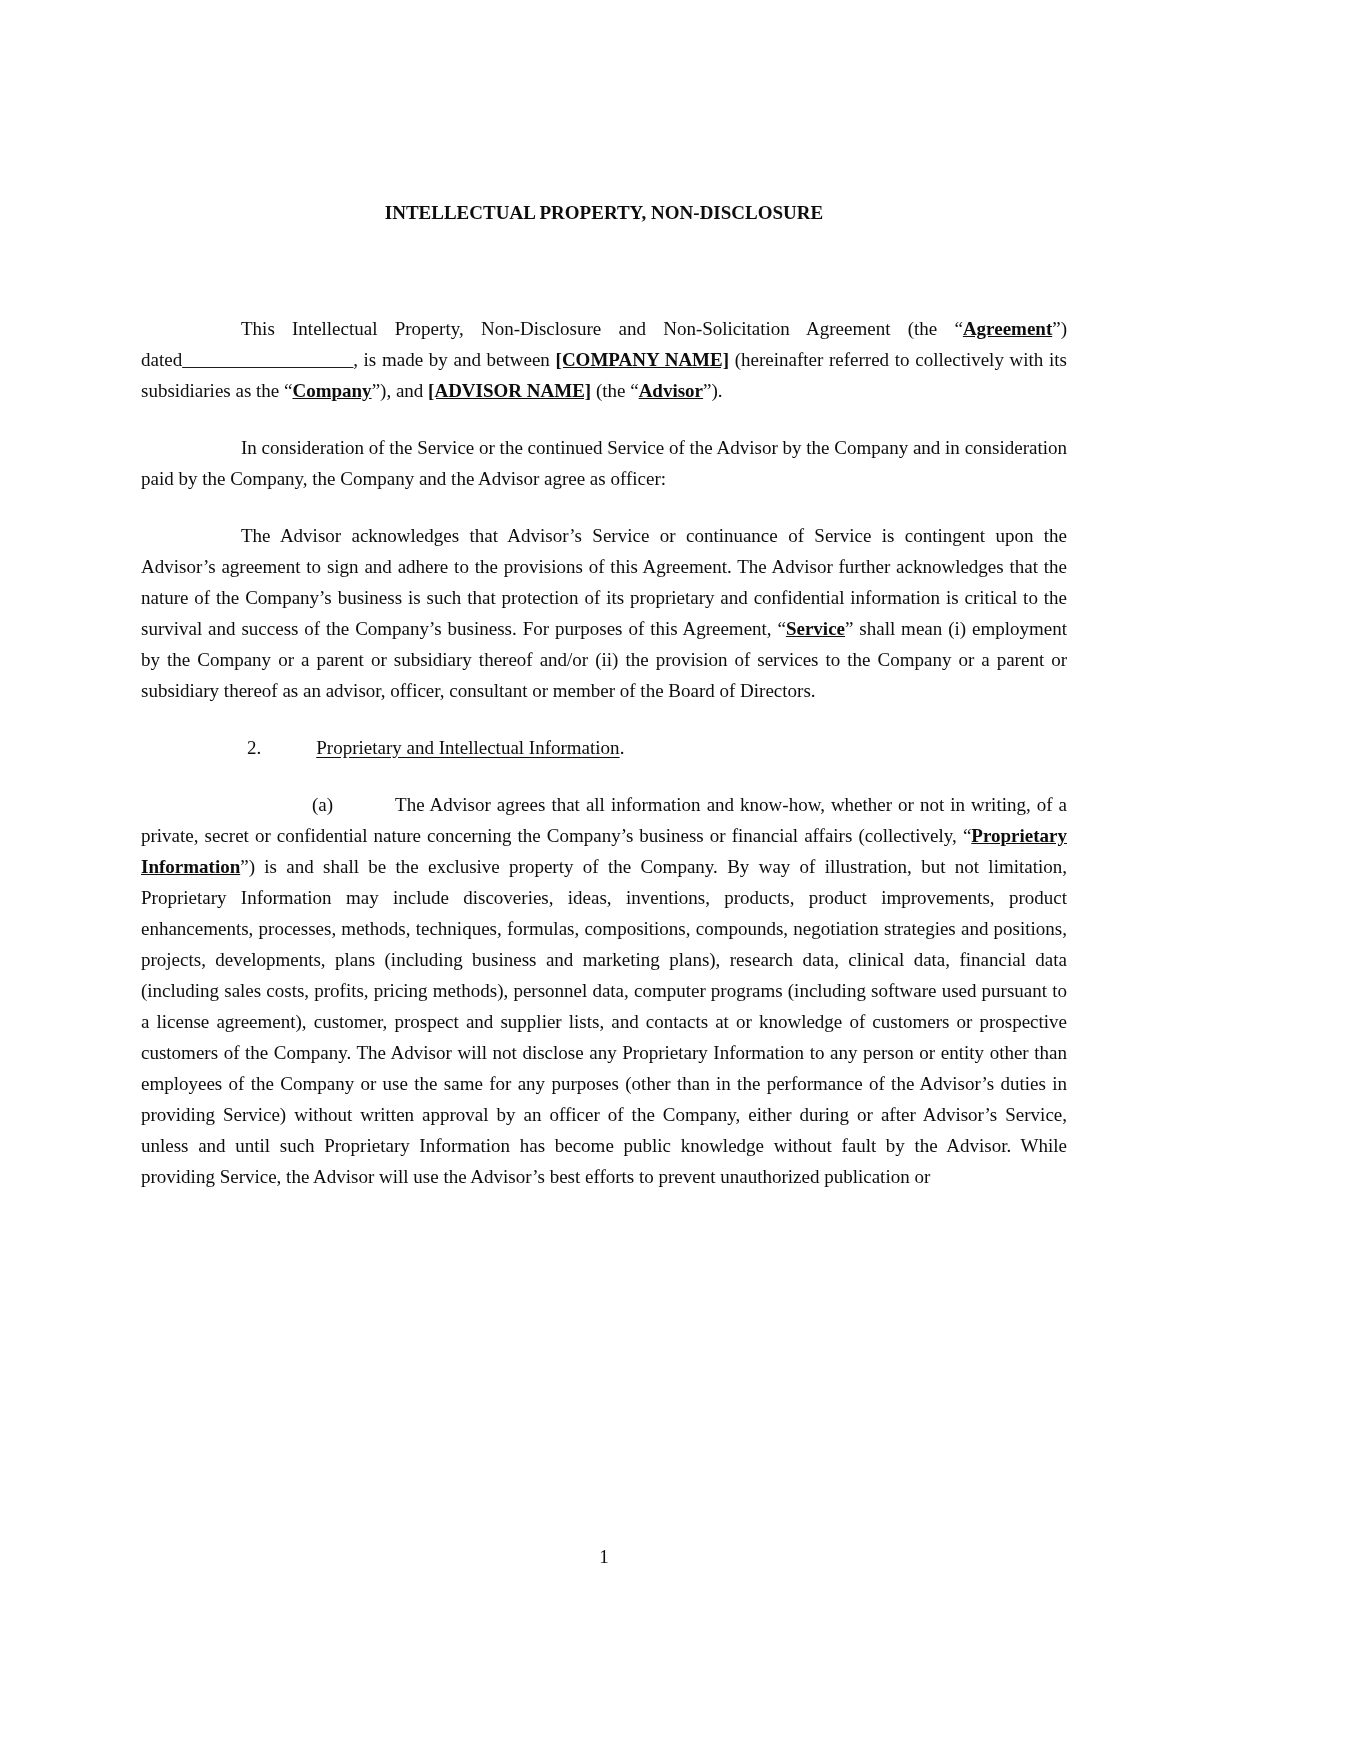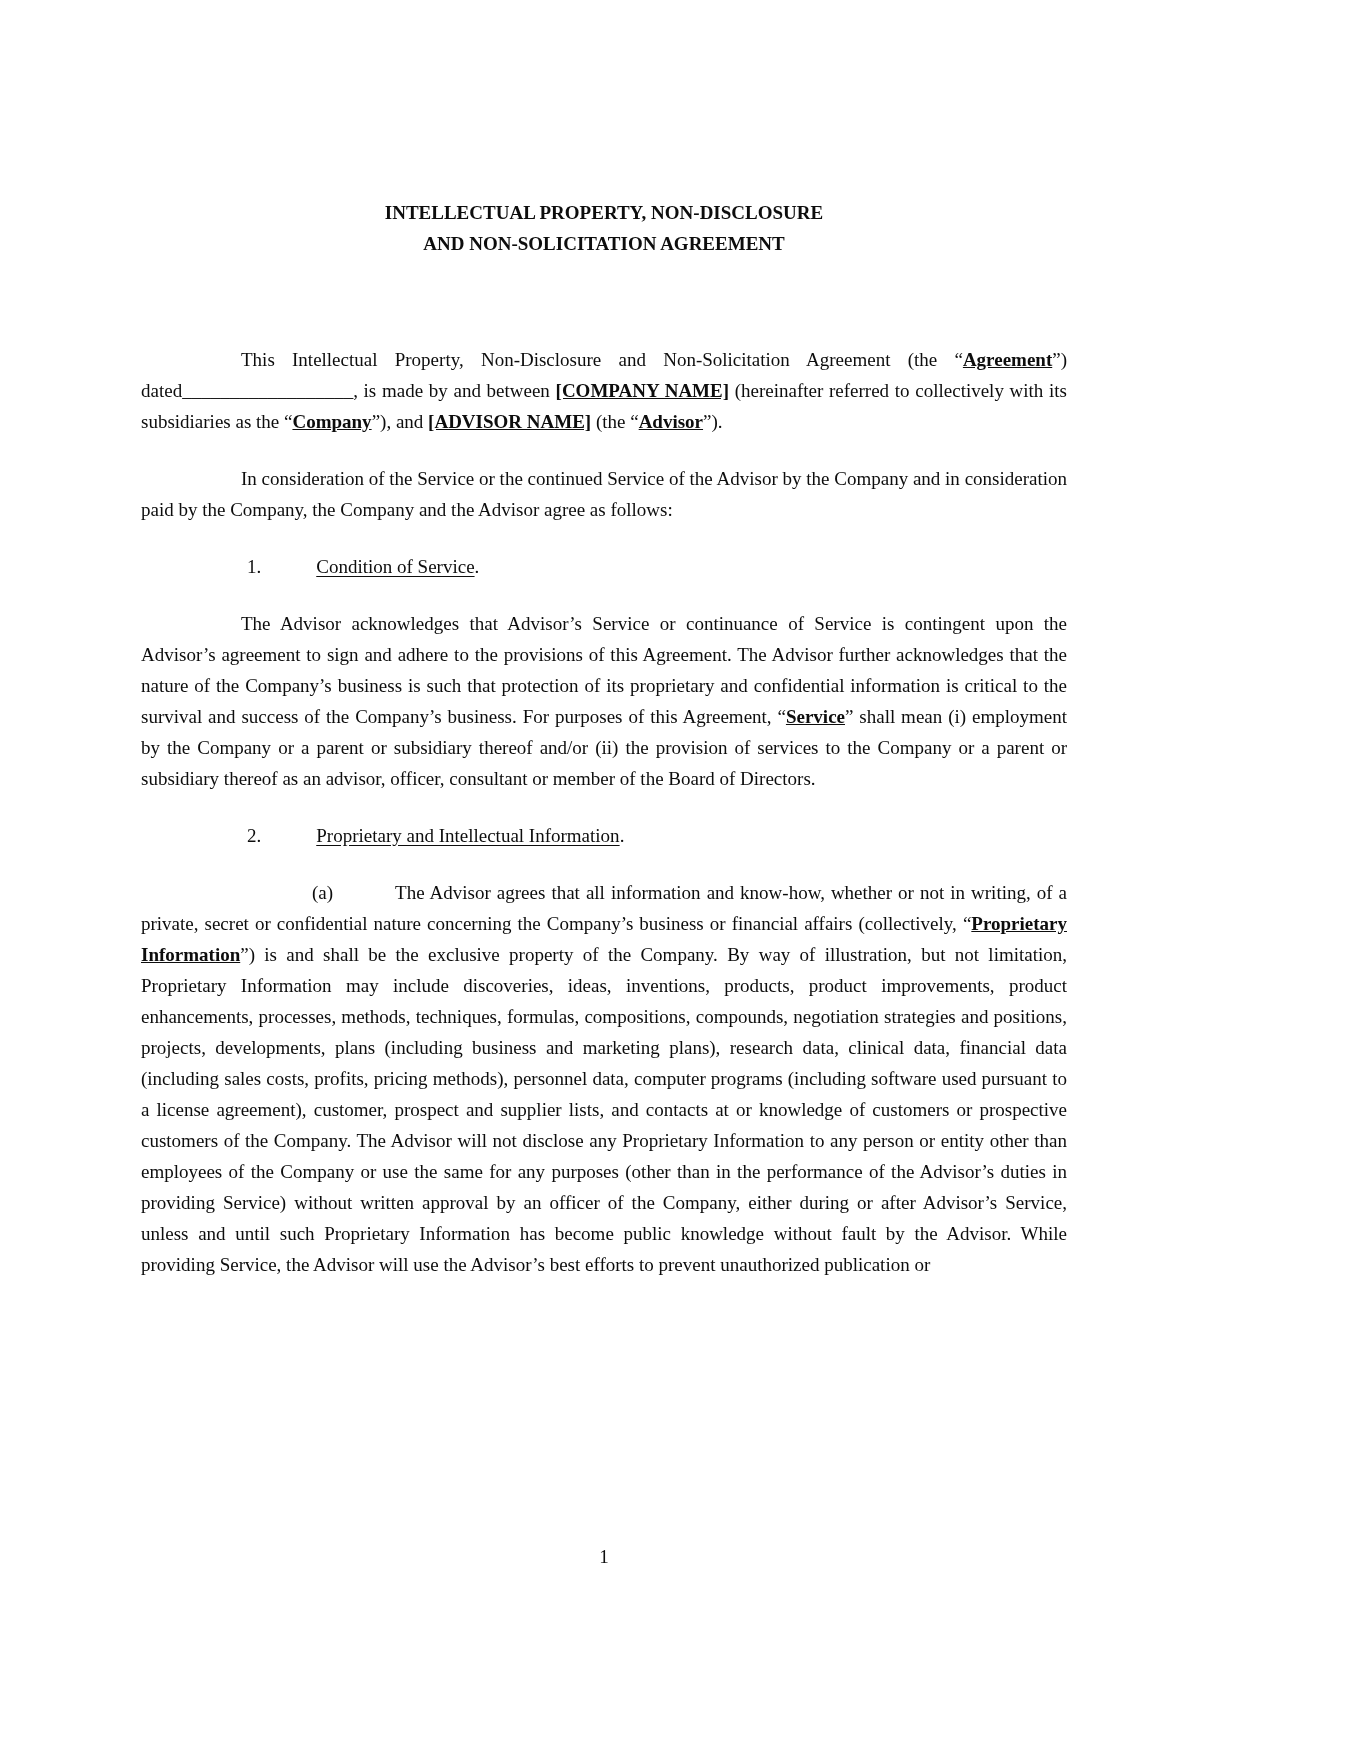--- a/index.html
+++ b/index.html
@@ -63,28 +63,26 @@
   }
 </style>
 </head>
 <body>
 
 <div class="page">
   <div class="content">
 
     <header class="doc-title">
       <div>INTELLECTUAL PROPERTY, NON-DISCLOSURE</div>
-      <div>AND NON-SOLICITATION AGREEMENT</div>
     </header>
 
     <p class="body indent-normal"><span>This Intellectual Property, Non-Disclosure and Non-Solicitation Agreement (the “</span><span class="b">Agreement</span><span>”) dated__________________,  is made by and between </span><span class="b">[COMPANY NAME]</span><span> (hereinafter referred to collectively with its subsidiaries as the “</span><span class="b">Company</span><span>”), and </span><span class="b">[ADVISOR NAME]</span><span> (the “</span><span class="b">Advisor</span><span>”).</span></p>
 
-    <p class="body indent-normal">In consideration of the Service or the continued Service of the Advisor by the Company and in consideration paid by the Company, the Company and the Advisor agree as follows:</p>
+    <p class="body indent-normal">In consideration of the Service or the continued Service of the Advisor by the Company and in consideration paid by the Company, the Company and the Advisor agree as officer:</p>
 
-    <p class="heading"><span>1.</span><span class="tab-heading"></span><span class="u">Condition of Service</span><span>.</span></p>
 
     <p class="body" style="text-indent:100px;"><span>The Advisor acknowledges that Advisor’s Service or continuance of Service is contingent upon the Advisor’s agreement to sign and adhere to the provisions of this Agreement. The Advisor further acknowledges that the nature of the Company’s business is such that protection of its proprietary and confidential information is critical to the survival and success of the Company’s business. For purposes of this Agreement, “</span><span class="b">Service</span><span>” shall mean (i) employment by the Company or a parent or subsidiary thereof and/or (ii) the provision of services to the Company or a parent or subsidiary thereof as an advisor, officer, consultant or member of the Board of Directors.</span></p>
 
     <p class="heading"><span>2.</span><span class="tab-heading"></span><span class="u">Proprietary and Intellectual Information</span><span>.</span></p>
 
     <p class="body indent-sub"><span>(a)</span><span class="tab-sub"></span><span>The Advisor agrees that all information and know-how, whether or not in writing, of a private, secret or confidential nature concerning the Company’s business or financial affairs (collectively, “</span><span class="b">Proprietary Information</span><span>”) is and shall be the exclusive property of the Company. By way of illustration, but not limitation, Proprietary Information may include discoveries, ideas, inventions, products, product improvements, product enhancements, processes, methods, techniques, formulas, compositions, compounds, negotiation strategies and positions, projects, developments, plans (including business and marketing plans), research data, clinical data, financial data (including sales costs, profits, pricing methods), personnel data, computer programs (including software used pursuant to a license agreement), customer, prospect and supplier lists, and contacts at or knowledge of customers or prospective customers of the Company. The Advisor will not disclose any Proprietary Information to any person or entity other than employees of the Company or use the same for any purposes (other than in the performance of the Advisor’s duties in providing Service) without written approval by an officer of the Company, either during or after Advisor’s Service, unless and until such Proprietary Information has become public knowledge without fault by the Advisor. While providing Service, the Advisor will use the Advisor’s best efforts to prevent unauthorized publication or</span></p>
 
   </div>
 
   <div class="footer">

